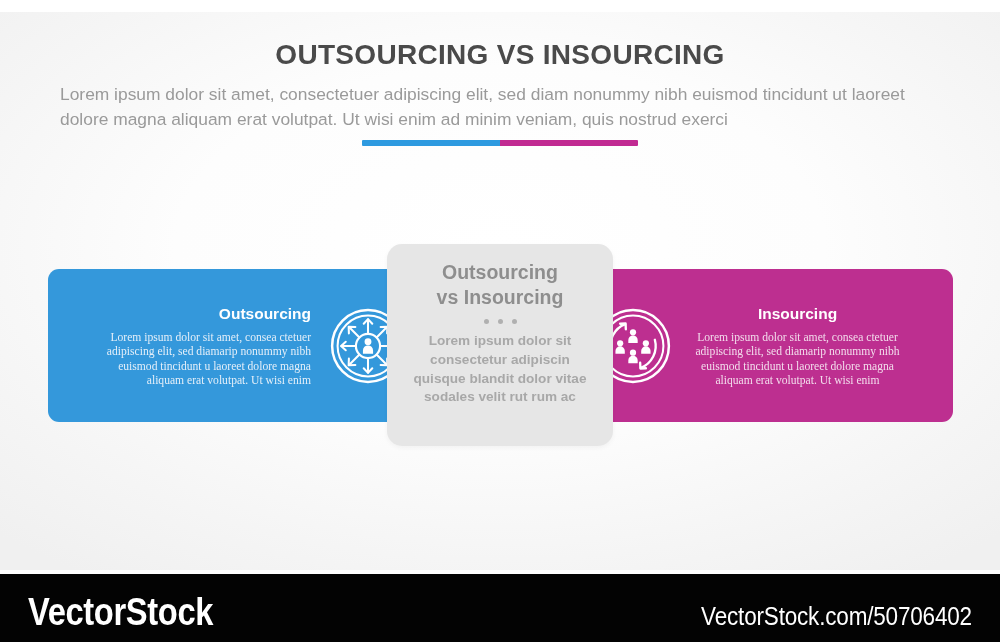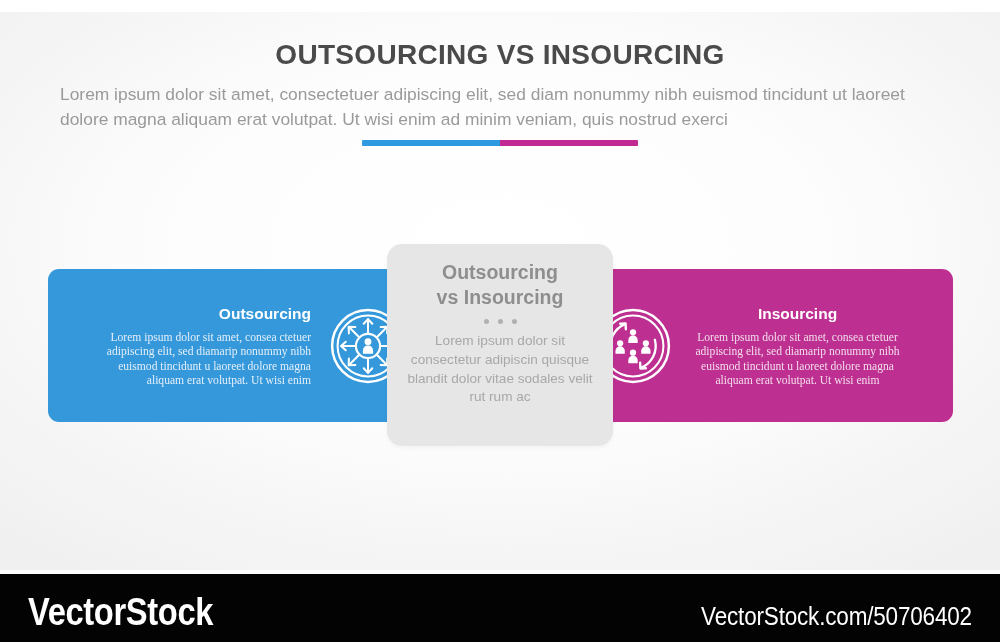--- a/index.html
+++ b/index.html
@@ -168,20 +168,21 @@
     width: 5px;
     height: 5px;
     border-radius: 50%;
     background: #b0b0b0;
     display: block;
   }
   #center-desc {
     font-size: 13.6px;
     line-height: 18.8px;
     color: #a8a8a8;
+    font-weight: bold;
   }
 
   
   #footer {
     position: absolute;
     left: 0;
     top: 574px;
     width: 1000px;
     height: 84px;
     background: #030303;

